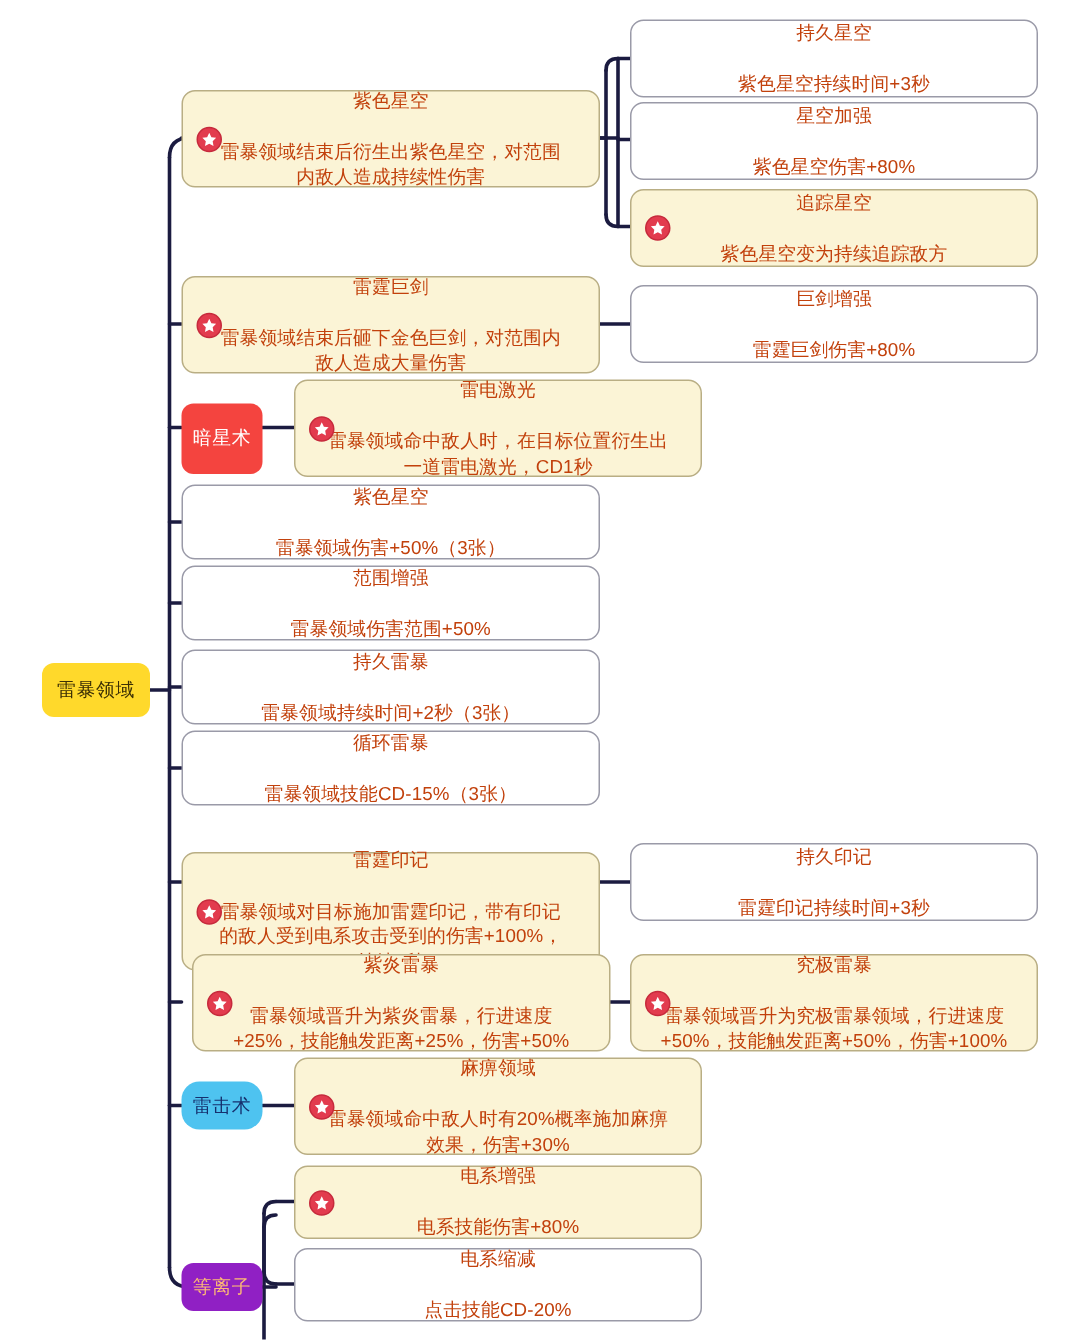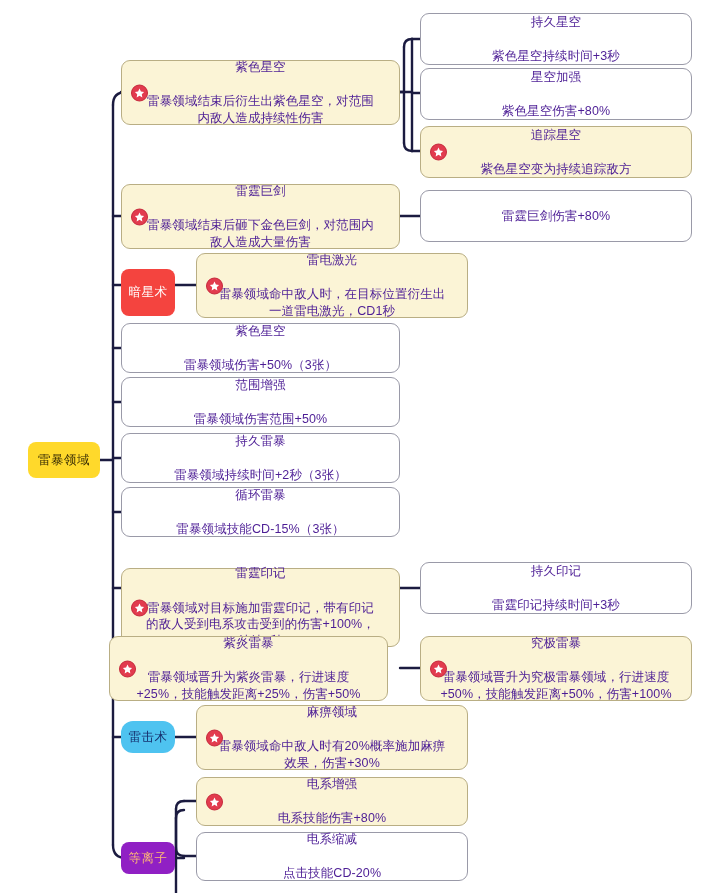--- a/index.html
+++ b/index.html
@@ -15,21 +15,21 @@
   #canvas{position:absolute;left:0;top:0;width:719px;height:893px;}
   #wires{position:absolute;left:0;top:0;width:719px;height:893px;pointer-events:none;}
 
   
   .node{
     position:absolute;
     box-sizing:border-box;
     border:1.4px solid #9a9aa8;
     border-radius:9px;
     background:#ffffff;
-    color:#4c1d95;
+    color:#c2410c;
     display:flex;
     align-items:center;
     justify-content:center;
     padding:5px 8px;
     line-height:1.33;
     text-align:center;
   }
   .node.cream{
     background:#fbf4d6;
     border-color:#b9ae84;
@@ -213,20 +213,21 @@
     </span>
     <span class="txt">
       <span class="title">雷霆巨剑</span>
       <span class="desc">雷暴领域结束后砸下金色巨剑，对范围内
 敌人造成大量伤害</span>
     </span>
   </div>
 
   <div class="node" style="left:420px;top:190px;width:272px;height:52px;">
     <span class="txt">
+      <span class="title">巨剑增强</span>
       <span class="desc">雷霆巨剑伤害+80%</span>
     </span>
   </div>
 
   <div class="node cream" style="left:196px;top:253px;width:272px;height:65px;">
     <span class="star-icon">
       <svg width="11" height="11" viewBox="0 0 24 24">
           <polygon fill="#ffffff" points="12,2 15.1,8.6 22,9.6 17,14.6 18.2,21.6 12,18.2 5.8,21.6 7,14.6 2,9.6 8.9,8.6"></polygon>
         </svg>
     </span>
@@ -279,21 +280,21 @@
     </span>
   </div>
 
   <div class="node" style="left:420px;top:562px;width:272px;height:52px;">
     <span class="txt">
       <span class="title">持久印记</span>
       <span class="desc">雷霆印记持续时间+3秒</span>
     </span>
   </div>
 
-  <div class="node cream" style="left:109px;top:636px;width:279px;height:65px;">
+  <div class="node cream" style="left:128px;top:636px;width:279px;height:65px;">
     <span class="star-icon">
       <svg width="11" height="11" viewBox="0 0 24 24">
           <polygon fill="#ffffff" points="12,2 15.1,8.6 22,9.6 17,14.6 18.2,21.6 12,18.2 5.8,21.6 7,14.6 2,9.6 8.9,8.6"></polygon>
         </svg>
     </span>
     <span class="txt">
       <span class="title">紫炎雷暴</span>
       <span class="desc">雷暴领域晋升为紫炎雷暴，行进速度
 +25%，技能触发距离+25%，伤害+50%</span>
     </span>

